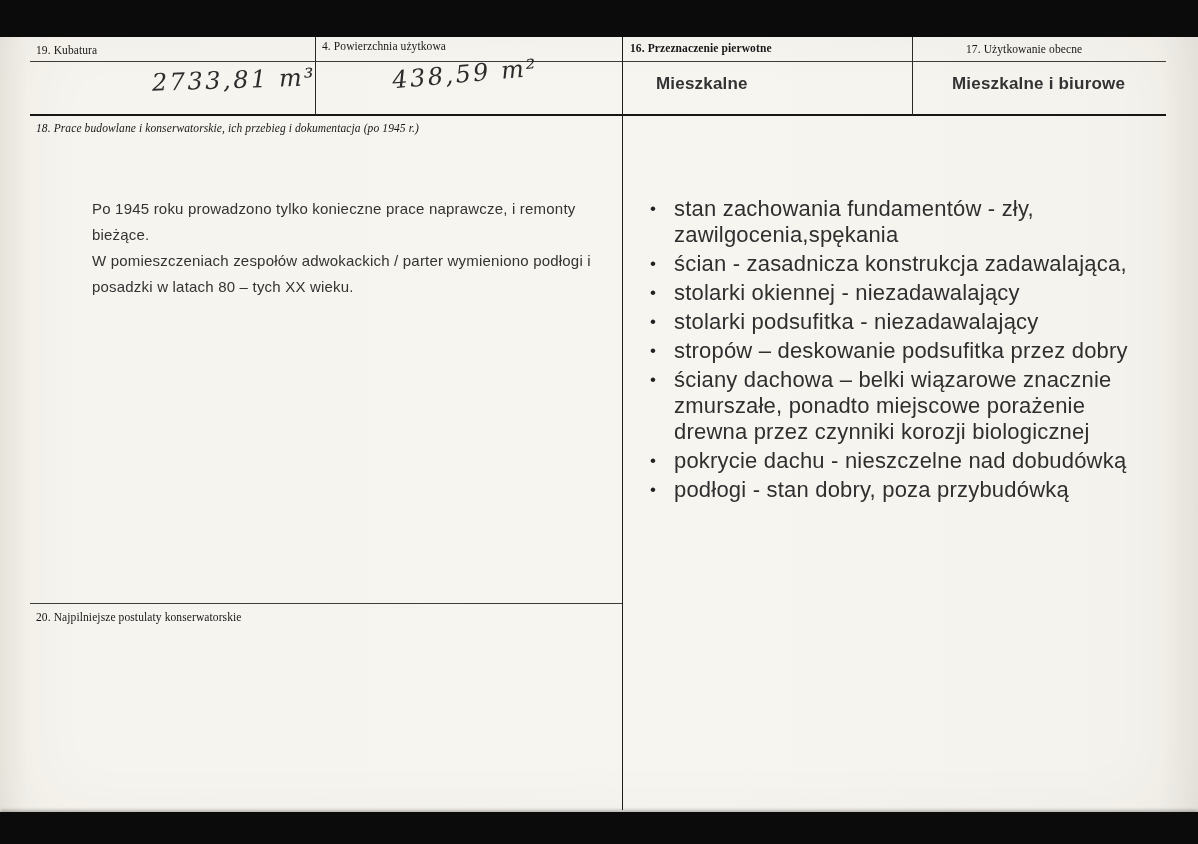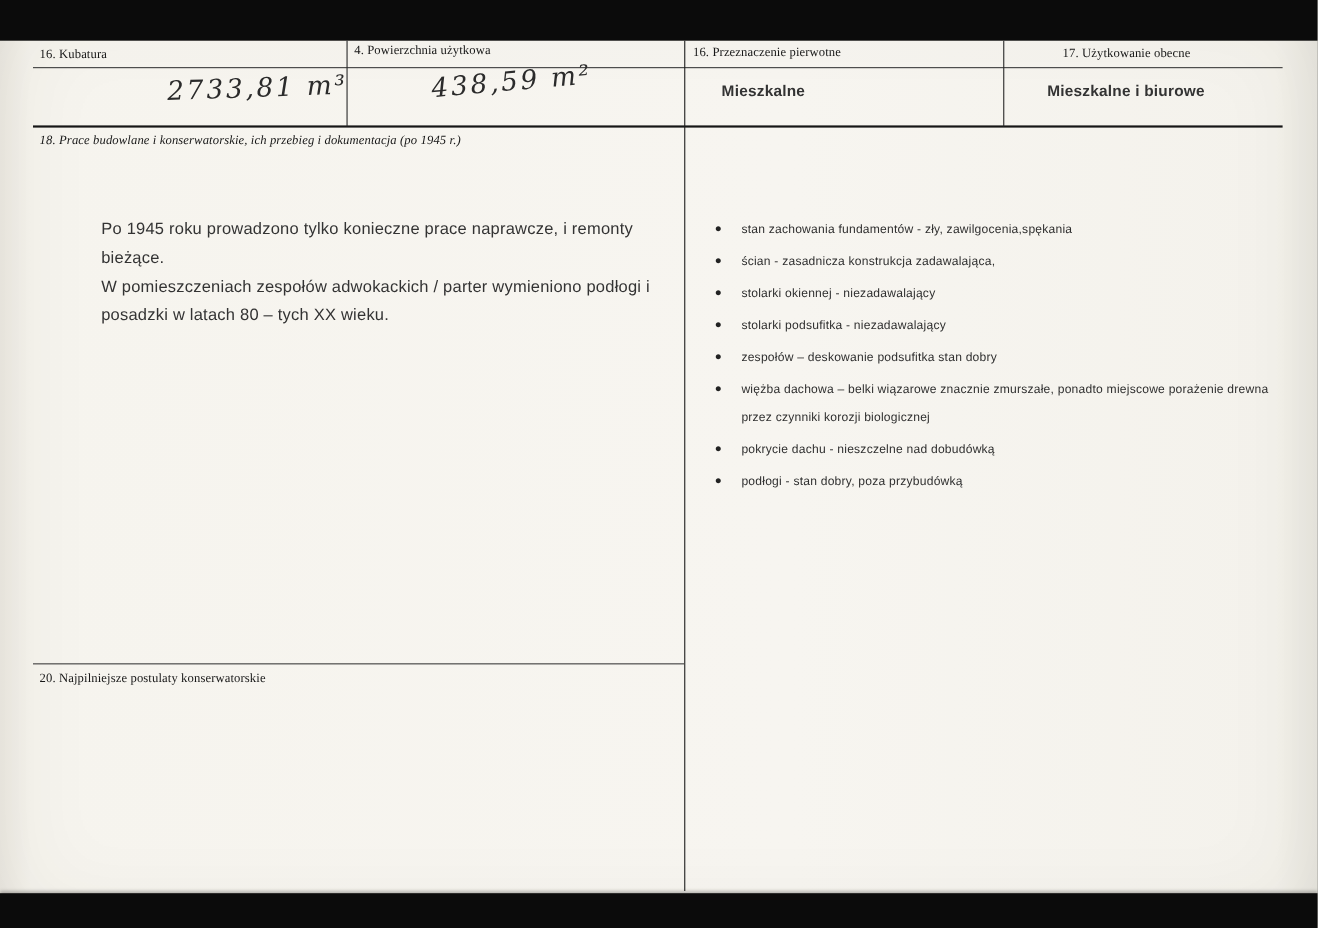--- a/index.html
+++ b/index.html
@@ -20,52 +20,52 @@
 
   .flabel { position:absolute; font-size:11.5px; letter-spacing:.1px; color:#171717; white-space:nowrap; }
   .flabel.wrap { white-space:normal; padding-left:15px; text-indent:-15px; line-height:16px; }
 
   .hand {
     position:absolute; font-family:"DejaVu Serif", serif; font-style:italic;
     font-size:24px; letter-spacing:2.5px; color:#2b2b2b; white-space:nowrap;
   }
   .printed {
     position:absolute; font-family:"Liberation Sans", sans-serif;
-    font-size:14px; font-weight:bold; color:#333; white-space:nowrap; letter-spacing:.2px;
+    font-size:17px; font-weight:bold; color:#333; white-space:nowrap; letter-spacing:.2px;
   }
 
   .body-text {
     position:absolute; font-family:"Liberation Sans", sans-serif;
     font-size:15px; line-height:26px; color:#333; letter-spacing:.2px;
   }
   .body-text p { margin:0; }
 
   .cond-list { position:absolute; font-family:"Liberation Sans", sans-serif; }
   .li { display:flex; margin-bottom:3px; }
   .dot { width:24px; font-size:17px; line-height:26px; color:#222; flex:0 0 24px; }
-  .li-text { flex:1; font-size:11px; line-height:26px; color:#2f2f2f; letter-spacing:.2px; }
+  .li-text { flex:1; font-size:22px; line-height:26px; color:#2f2f2f; letter-spacing:.2px; }
 </style>
 </head>
 <body>
 
 <div class="page">
 
   <div class="bar top"></div>
   <div class="bar bottom"></div>
 
   <div class="hline" style="left:30px; top:61px; width:1136px;"></div>
   <div class="hline thick" style="left:30px; top:114px; width:1136px;"></div>
   <div class="vline" style="left:315px; top:37px; height:78px;"></div>
   <div class="vline" style="left:622px; top:37px; height:773px; background:#1e1e1e;"></div>
   <div class="vline" style="left:912px; top:37px; height:78px;"></div>
   <div class="hline" style="left:30px; top:603px; width:592px;"></div>
 
-  <div class="flabel" style="left:36px; top:44px;">16. Kubatura</div>
+  <div class="flabel" style="left:36px; top:44px;">19. Kubatura</div>
   <div class="flabel" style="left:322px; top:40px;">4. Powierzchnia użytkowa</div>
-  <div class="flabel" style="left:630px; top:42px;">16. Przeznaczenie pierwotne</div>
+  <div class="flabel" style="left:630px; top:42px;font-weight:bold;">16. Przeznaczenie pierwotne</div>
   <div class="flabel" style="left:920px; top:43px;margin-left:46px;">17. Użytkowanie obecne</div>
 
   <div class="hand" style="left:152px; top:66px; transform:rotate(-2deg);">2733,81 m³</div>
   <div class="hand" style="left:392px; top:60px; transform:rotate(-5deg);">438,59 m²</div>
   <div class="printed" style="left:656px; top:74px;">Mieszkalne</div>
   <div class="printed" style="left:952px; top:74px;">Mieszkalne i  biurowe</div>
 
   <div class="flabel" style="left:36px; top:122px;font-style:italic;">18. Prace budowlane i konserwatorskie, ich przebieg i dokumentacja (po 1945 r.)</div>
   <div class="body-text" style="left:92px; top:196px; width:508px;">
     <p>Po 1945 roku  prowadzono tylko konieczne prace naprawcze, i remonty bieżące.</p>
@@ -84,25 +84,25 @@
     <div class="li">
       <span class="dot">•</span>
       <span class="li-text">stolarki okiennej  - niezadawalający</span>
     </div>
     <div class="li">
       <span class="dot">•</span>
       <span class="li-text">stolarki podsufitka -  niezadawalający</span>
     </div>
     <div class="li">
       <span class="dot">•</span>
-      <span class="li-text">zespołów – deskowanie podsufitka  stan dobry</span>
+      <span class="li-text">stropów – deskowanie podsufitka  przez dobry</span>
     </div>
     <div class="li">
       <span class="dot">•</span>
-      <span class="li-text">więżba  dachowa – belki wiązarowe znacznie zmurszałe, ponadto miejscowe porażenie drewna przez czynniki korozji biologicznej</span>
+      <span class="li-text">ściany  dachowa – belki wiązarowe znacznie zmurszałe, ponadto miejscowe porażenie drewna przez czynniki korozji biologicznej</span>
     </div>
     <div class="li">
       <span class="dot">•</span>
       <span class="li-text">pokrycie dachu - nieszczelne nad  dobudówką</span>
     </div>
     <div class="li">
       <span class="dot">•</span>
       <span class="li-text">podłogi - stan  dobry, poza  przybudówką</span>
     </div>
   </div>

